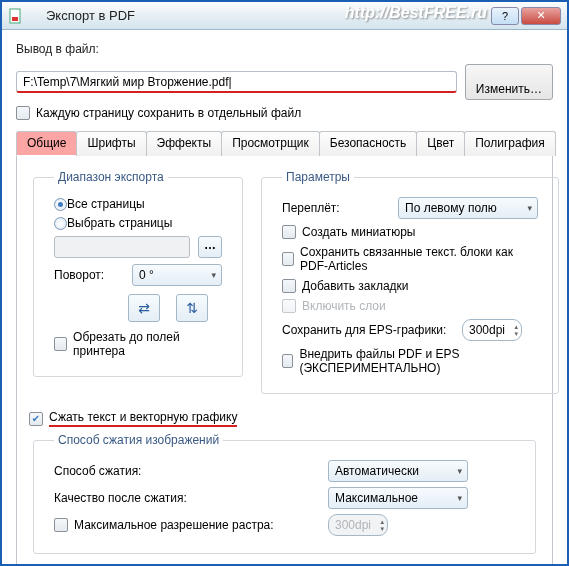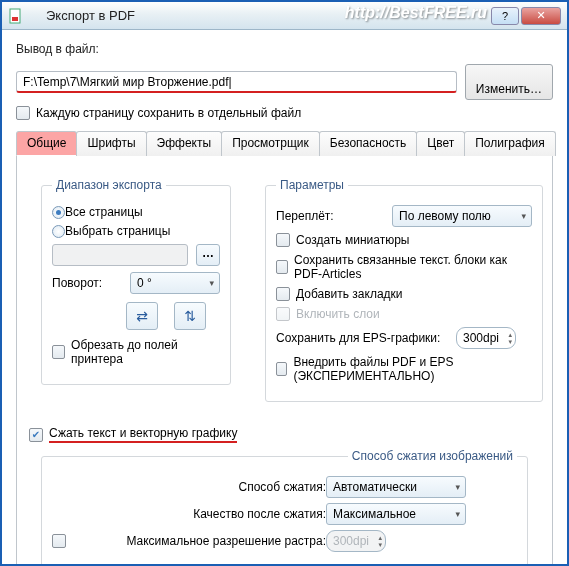--- a/index.html
+++ b/index.html
@@ -19,21 +19,21 @@
 .textfield { flex: 1; background: #fff; border: 1px solid #b6bdc5; border-radius: 3px; padding: 3px 6px; height: 22px; }
 .btn { height: 36px; background: linear-gradient(#f7f7f7, #e6e6e6); border: 1px solid #a0a7ad; border-radius: 3px; padding: 17px 10px; }
 .underline-red { border-bottom: 2px solid #d42020; padding-bottom: 1px; }
 .chk { width: 14px; height: 14px; border: 1px solid #8a9199; border-radius: 2px; display: inline-block; background: linear-gradient(#f5f8fb, #e4eaef); vertical-align: middle; }
 .chk.checked::after { content: "✔"; color: #3b7bbf; font-size: 10px; display: block; line-height: 11px; text-align: center; }
 .chk-row { display: flex; align-items: center; gap: 6px; margin: 6px 0; }
 .tabs { display: flex; margin-top: 10px; border-bottom: 1px solid #c0c6cc; }
 .tab { padding: 4px 10px 5px; border: 1px solid #c0c6cc; border-bottom: none; background: linear-gradient(#fdfdfd, #f0f0f0); border-top-left-radius: 3px; border-top-right-radius: 3px; margin-right: -1px; position: relative; top: 1px; }
 .tab.active { background: #fca5a5; border-bottom: 1px solid #fff; }
 .panel { border: 1px solid #c0c6cc; border-top: none; padding: 10px 12px 12px; }
-fieldset { border: 1px solid #d4d8dc; border-radius: 3px; padding: 8px 10px 12px; margin: 12px; }
+fieldset { border: 1px solid #d4d8dc; border-radius: 3px; padding: 8px 20px 12px; margin: 4px; }
 legend { color: #3a5a85; padding: 0 4px; }
 .cols { display: flex; gap: 10px; }
 .col-l { width: 218px; }
 .col-r { flex: 1; }
 .radio { width: 13px; height: 13px; border: 1px solid #7a99b8; border-radius: 50%; display: inline-block; vertical-align: middle; background: radial-gradient(#fff, #dce8f2); }
 .radio.checked::after { content: ""; display: block; width: 5px; height: 5px; background: #3d7cc0; border-radius: 50%; margin: 3px auto; }
 .radio-row { display: flex; align-items: center; margin: 5px 0; }
 .select { height: 22px; background: linear-gradient(#f7fbfe, #e4eef6); border: 1px solid #a4b7c6; border-radius: 3px; padding: 0 18px 0 6px; display: inline-flex; align-items: center; position: relative; }
 .select::after { content: "▾"; position: absolute; right: 5px; color: #555; font-size: 9px; }
 .param-row { display: flex; align-items: center; margin: 5px 0; }
@@ -154,21 +154,21 @@
             </div>
         </fieldset>
       </div>
     </div>
 
     <div class="chk-row" style="margin-top:12px;">
       <span class="chk checked"></span>
       <span class="underline-red">Сжать текст и векторную графику</span>
     </div>
 
-    <fieldset style="margin-top:6px;text-align:right;">
+    <fieldset style="margin-top:6px;">
       <legend>Способ сжатия изображений</legend>
       <div class="param-row">
           <span style="width:274px;">Способ сжатия:</span>
           <div class="select" style="width:140px;">
             <span>Автоматически</span>
           </div>
         </div>
       <div class="param-row">
           <span style="width:274px;">Качество после сжатия:</span>
           <div class="select" style="width:140px;">

